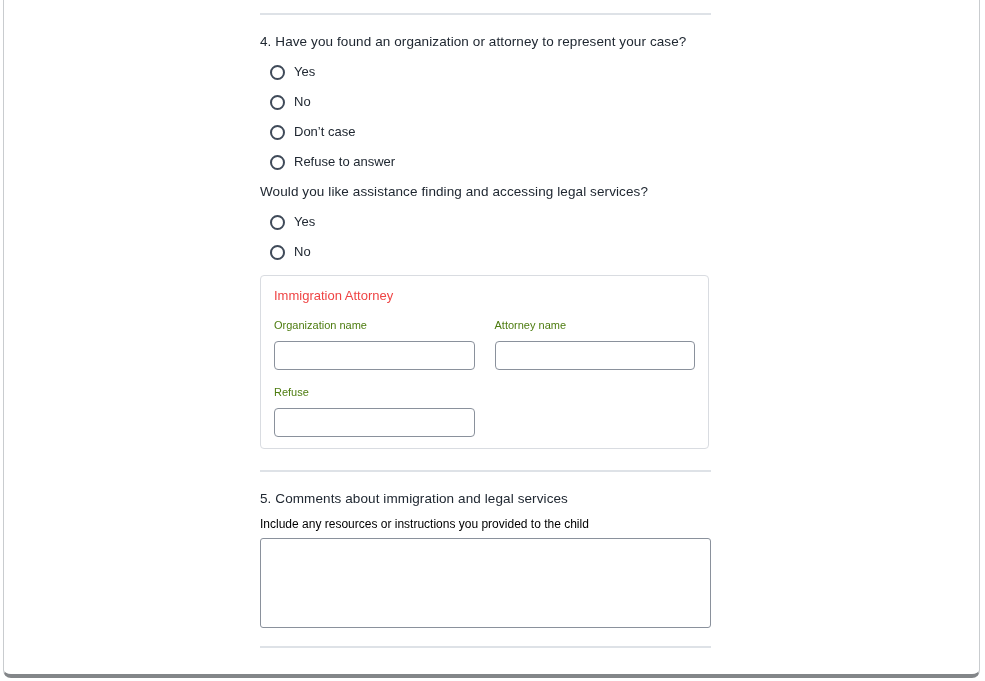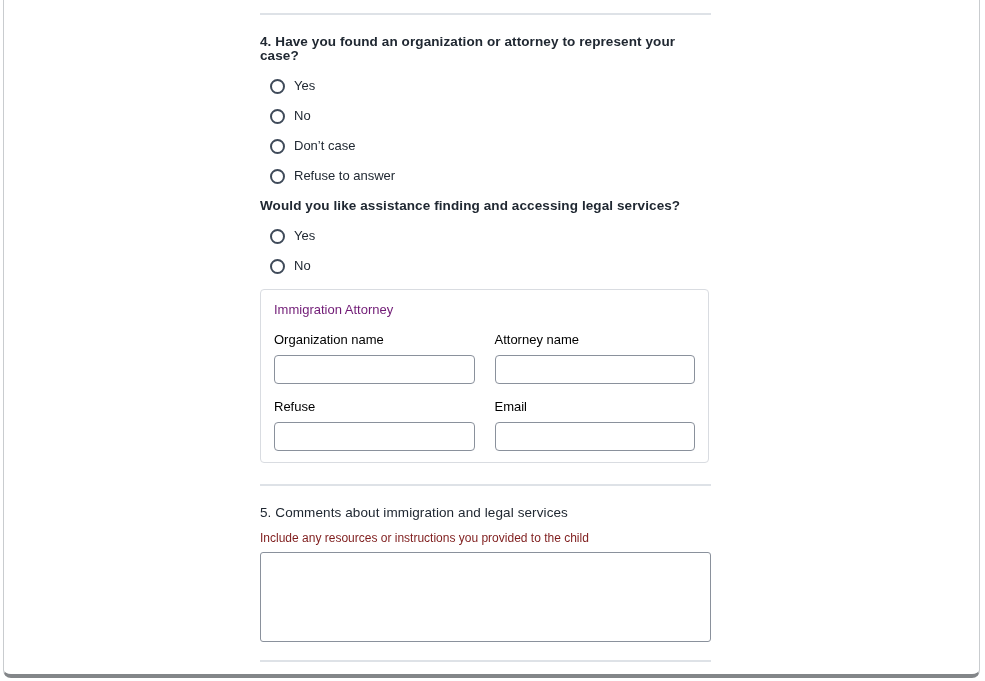--- a/index.html
+++ b/index.html
@@ -40,21 +40,21 @@
   }
   .divider-top    { margin-top: 13px; }
   .divider-mid    { margin-top: 21px; }
   .divider-bottom { margin-top: 18px; }
 
   .question-label {
     margin-top: 20px;
     font-size: 13.5px;
     line-height: 14px;
     color: #202832;
-    font-weight: 700;
+    font-weight: 400;
     letter-spacing: 0.1px;
   }
   .question-label.bold { font-weight: 400; }
   .sub-question { margin-top: 8px; }
 
   .radio-group { margin-top: 16px; }
   .radio-option {
     display: flex;
     align-items: center;
     height: 14px;
@@ -84,53 +84,53 @@
     box-sizing: border-box;
     width: 449px;
     border: 1px solid #d9dce1;
     border-radius: 4px;
     background: #ffffff;
     padding: 13px 13px 11px 13px;
   }
   .card-title {
     font-size: 13px;
     line-height: 14px;
-    color: #701a75;
+    color: #ef4444;
   }
   .field-row {
     display: grid;
     grid-template-columns: 1fr 1fr;
     column-gap: 20px;
     margin-top: 16px;
   }
   .field-label {
-    font-size: 13px;
+    font-size: 11px;
     line-height: 13px;
-    color: #000000;
+    color: #4d7c0f;
   }
   .text-input {
     display: block;
     box-sizing: border-box;
     width: 100%;
     height: 29px;
     margin-top: 9px;
     border: 1px solid #8a919c;
     border-radius: 4px;
     background: #ffffff;
     font-family: "Liberation Sans", sans-serif;
     font-size: 13px;
     color: #202832;
     padding: 0 8px;
     outline: none;
   }
   .helper-text {
     margin-top: 12px;
     font-size: 12px;
     line-height: 12px;
-    color: #7f1d1d;
+    color: #000000;
   }
   .comments-textarea {
     display: block;
     box-sizing: border-box;
     width: 100%;
     height: 90px;
     margin-top: 8px;
     border: 1px solid #8a919c;
     border-radius: 3px;
     background: #ffffff;
@@ -198,24 +198,20 @@
           <div class="field-label">Attorney name</div>
           <input class="text-input" type="text" value="" style="">
         </div>
       </div>
 
       <div class="field-row">
         <div>
           <div class="field-label">Refuse</div>
           <input class="text-input" type="text" value="" style="">
         </div>
-        <div>
-          <div class="field-label">Email</div>
-          <input class="text-input" type="text" value="" style="">
-        </div>
       </div>
     </div>
 
     <hr class="divider divider-mid">
 
     <div class="question-label bold">5. Comments about immigration and legal services</div>
 
     <div class="helper-text">Include any resources or instructions you provided to the child</div>
 
     <textarea class="comments-textarea" style=""></textarea>

